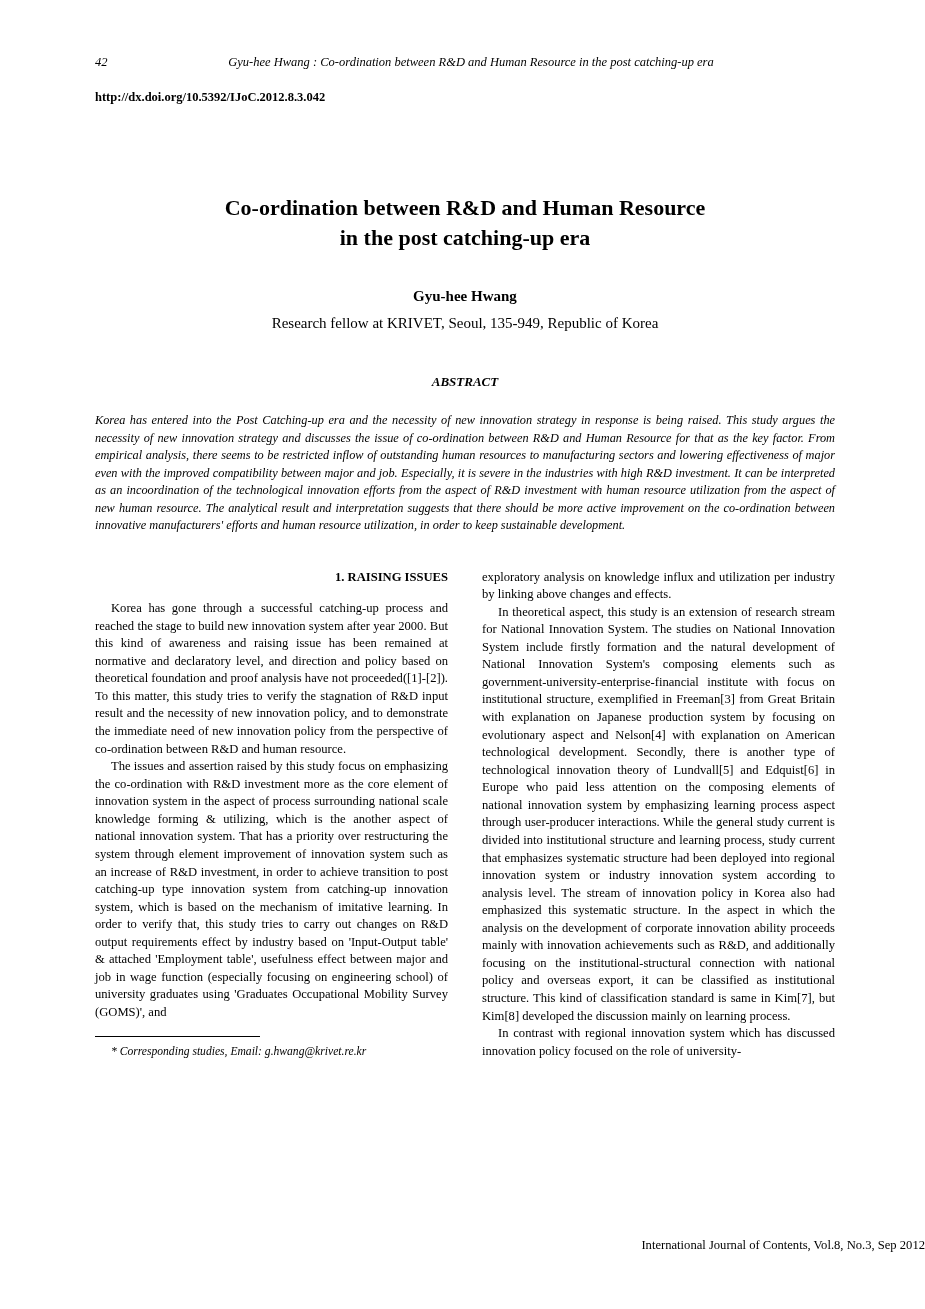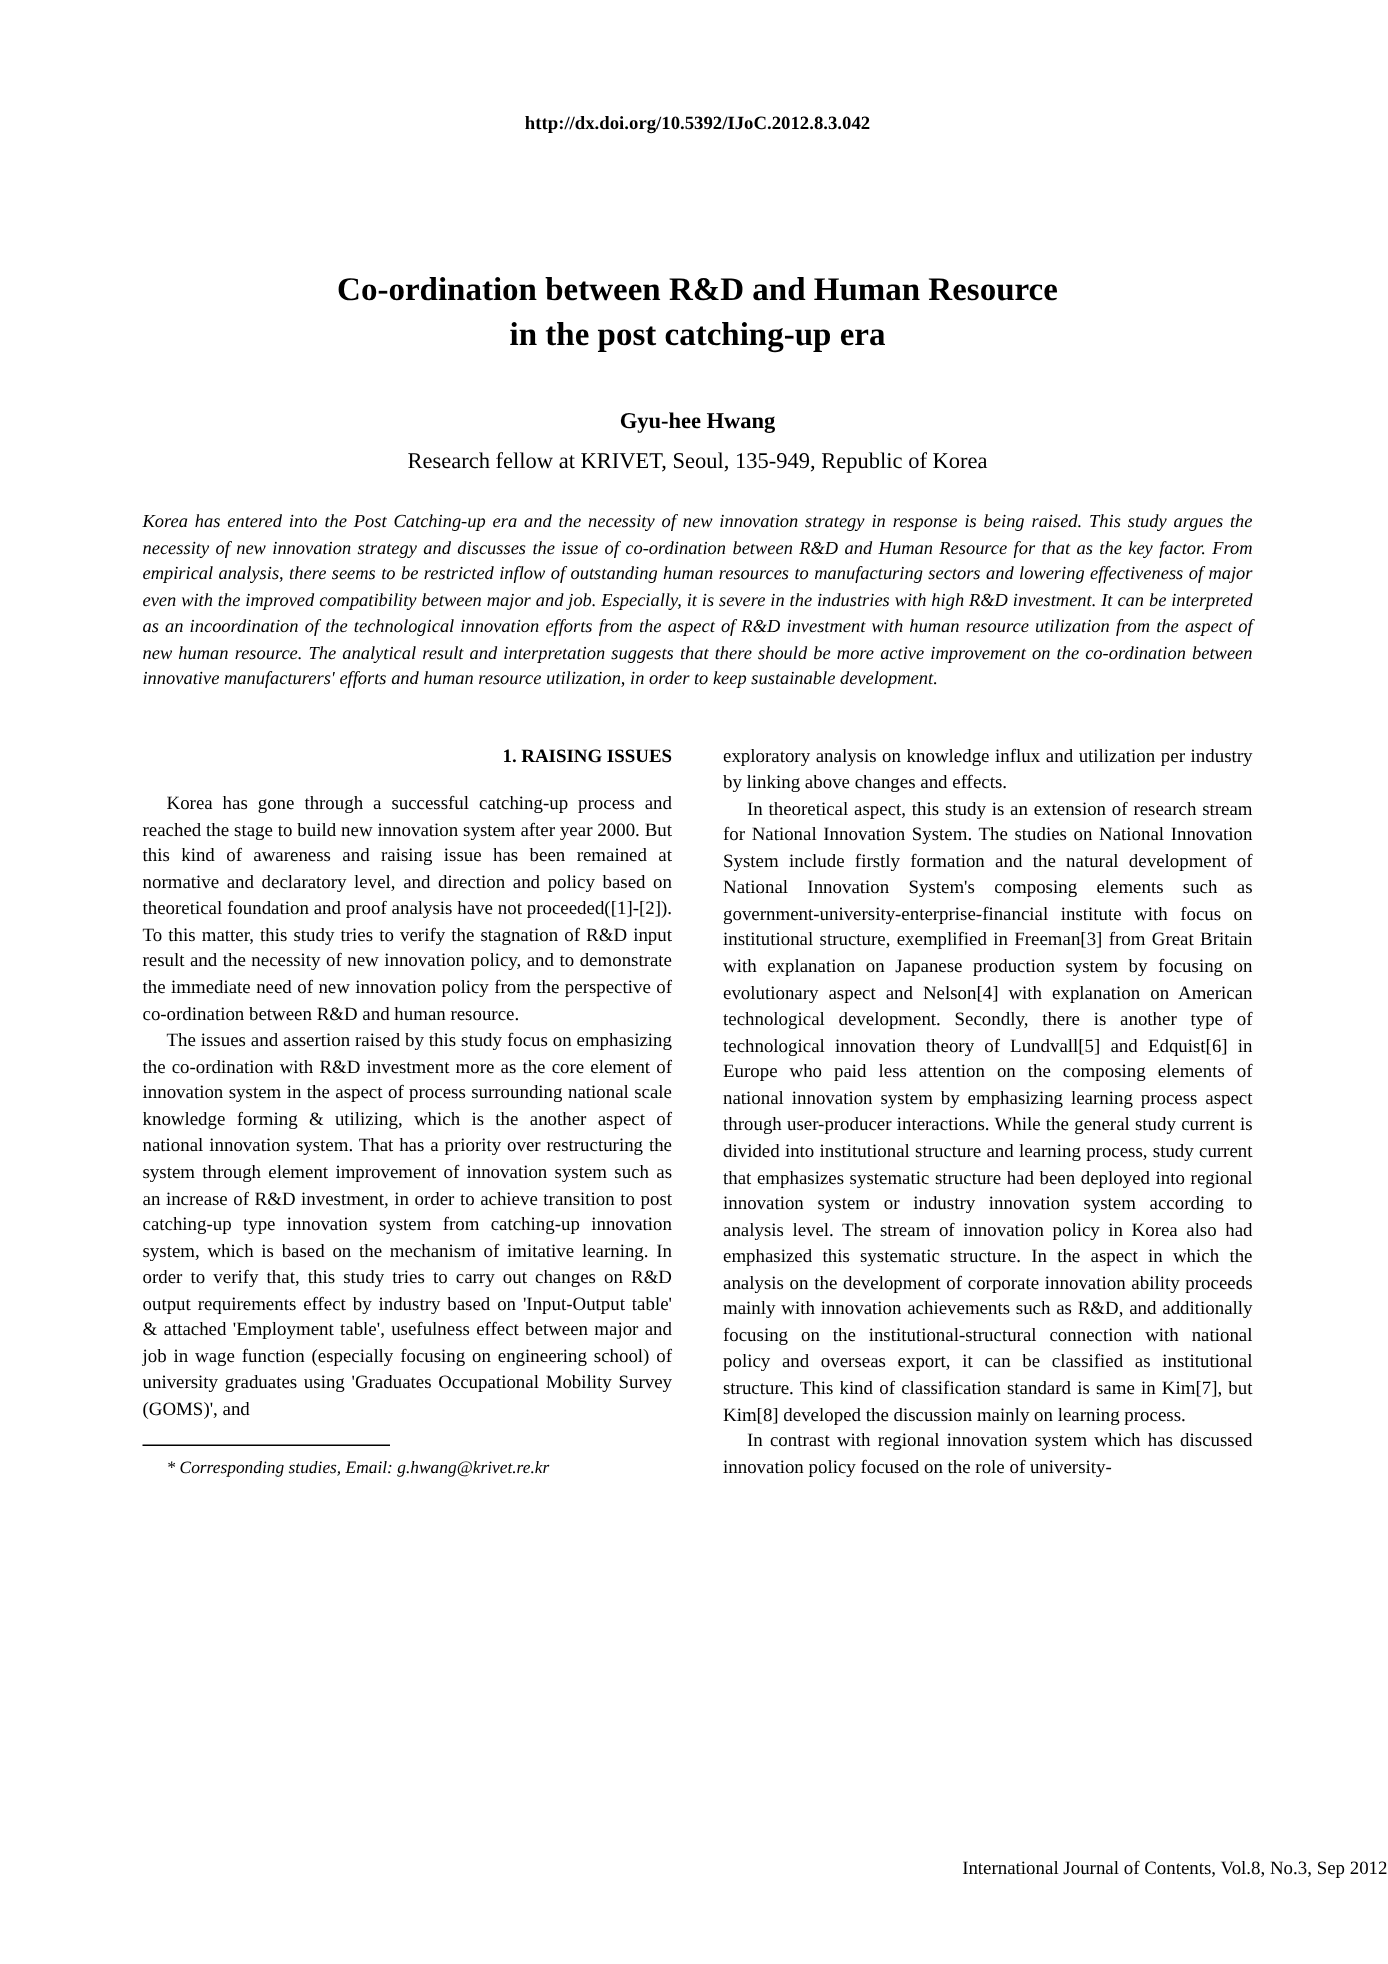--- a/index.html
+++ b/index.html
@@ -43,21 +43,21 @@
   }
   .runhead .rh-title {
     flex: 1 1 auto;
     text-align: center;
     padding-right: 48px;
     white-space: nowrap;
   }
 
   .doi {
     margin-top: 20px;
-    text-align: center;
+    text-align: left;
     font-family: "Liberation Serif", serif;
     font-weight: bold;
     font-size: 12.5px;
     letter-spacing: 0px;
   }
 
   .title-block {
     margin-top: 88px;
     text-align: center;
   }
@@ -155,32 +155,37 @@
     text-align: right;
     font-size: 12.6px;
   }
 </style>
 </head>
 <body>
 
 <div class="page">
   <div class="content">
 
+    <div class="runhead">
+      <div class="pagenum">42</div>
+      <div class="rh-title">Gyu-hee Hwang : Co-ordination between R&amp;D and Human Resource in the post catching-up era</div>
+    </div>
 
     <div class="doi">http://dx.doi.org/10.5392/IJoC.2012.8.3.042</div>
 
     <div class="title-block">
       <div class="paper-title">
         <span>Co-ordination between R&amp;D and Human Resource</span><br>
         <span>in the post catching-up era</span>
       </div>
       <div class="author">Gyu-hee Hwang</div>
       <div class="affiliation">Research fellow at KRIVET, Seoul, 135-949, Republic of Korea</div>
     </div>
 
+    <div class="abstract-head">ABSTRACT</div>
     <div class="abstract-body">Korea has entered into the Post Catching-up era and the necessity of new innovation strategy in response is being raised. This study argues the necessity of new innovation strategy and discusses the issue of co-ordination between R&amp;D and Human Resource for that as the key factor. From empirical analysis, there seems to be restricted inflow of outstanding human resources to manufacturing sectors and lowering effectiveness of major even with the improved compatibility between major and job. Especially, it is severe in the industries with high R&amp;D investment. It can be interpreted as an incoordination of the technological innovation efforts from the aspect of R&amp;D investment with human resource utilization from the aspect of new human resource. The analytical result and interpretation suggests that there should be more active improvement on the co-ordination between innovative manufacturers' efforts and human resource utilization, in order to keep sustainable development.</div>
 
 
     <div class="columns">
 
       <div class="col">
         <div class="sec-head">1. RAISING ISSUES</div>
         <p>Korea has gone through a successful catching-up process and reached the stage to build new innovation system after year 2000. But this kind of awareness and raising issue has been remained at normative and declaratory level, and direction and policy based on theoretical foundation and proof analysis have not proceeded([1]-[2]). To this matter, this study tries to verify the stagnation of R&amp;D input result and the necessity of new innovation policy, and to demonstrate the immediate need of new innovation policy from the perspective of co-ordination between R&amp;D and human resource.</p>
         <p>The issues and assertion raised by this study focus on emphasizing the co-ordination with R&amp;D investment more as the core element of innovation system in the aspect of process surrounding national scale knowledge forming &amp; utilizing, which is the another aspect of national innovation system. That has a priority over restructuring the system through element improvement of innovation system such as an increase of R&amp;D investment, in order to achieve transition to post catching-up type innovation system from catching-up innovation system, which is based on the mechanism of imitative learning. In order to verify that, this study tries to carry out changes on R&amp;D output requirements effect by industry based on 'Input-Output table' &amp; attached 'Employment table', usefulness effect between major and job in wage function (especially focusing on engineering school) of university graduates using 'Graduates Occupational Mobility Survey (GOMS)', and</p>
 

